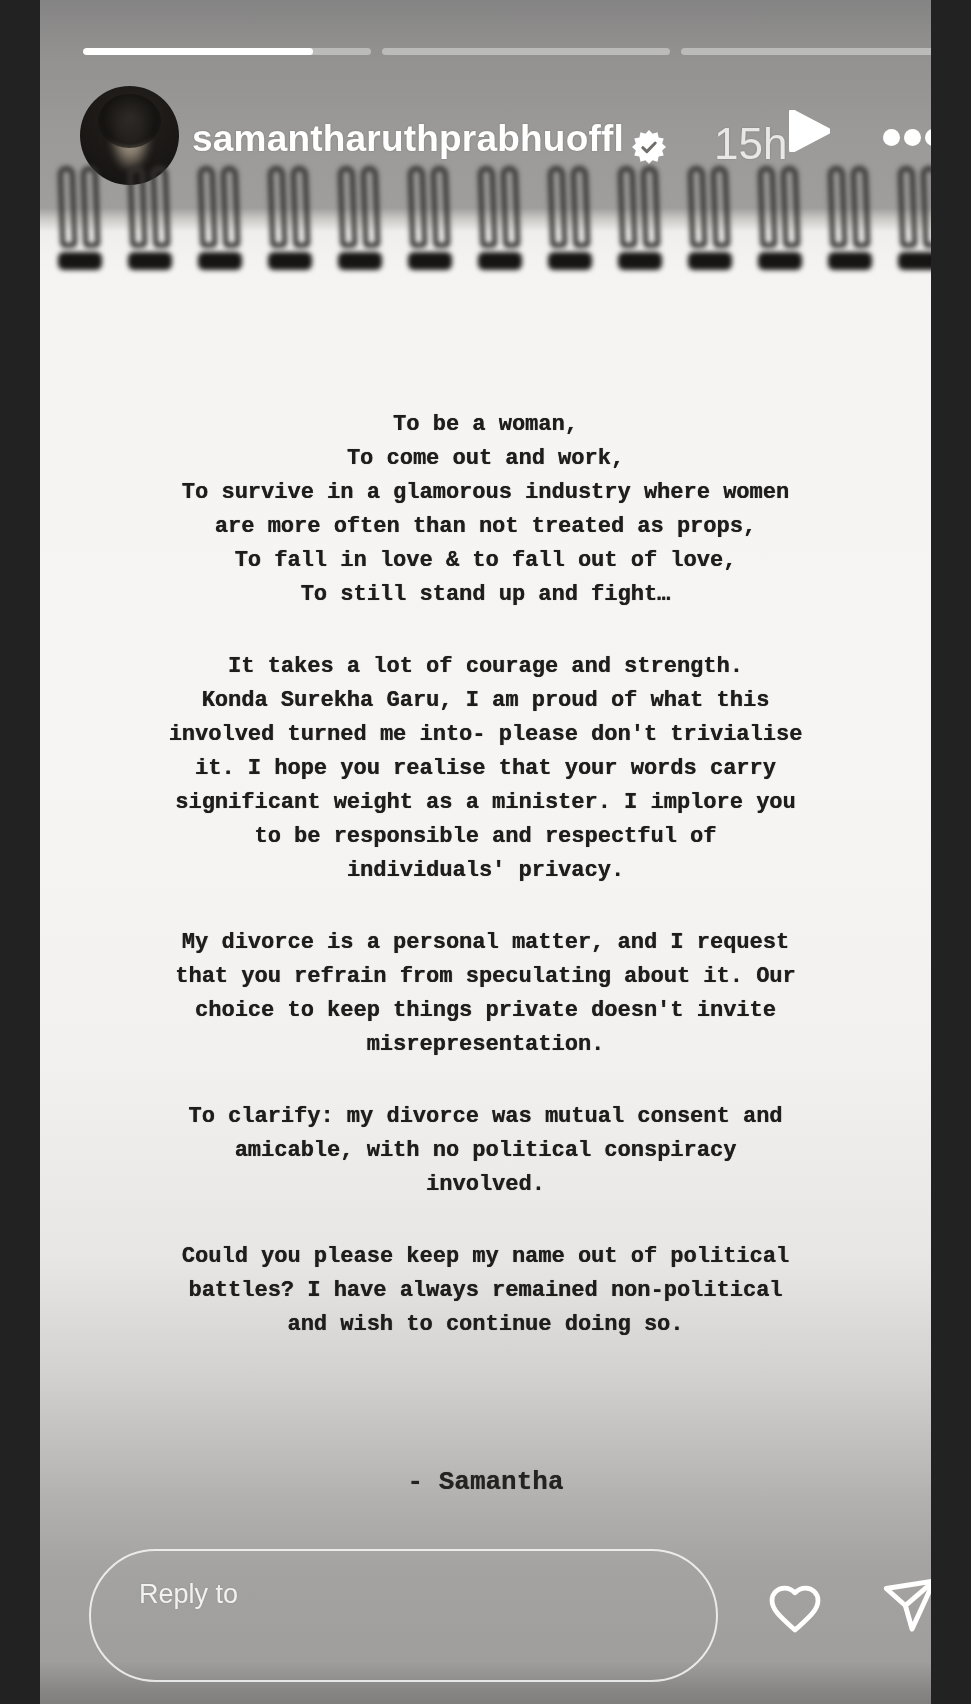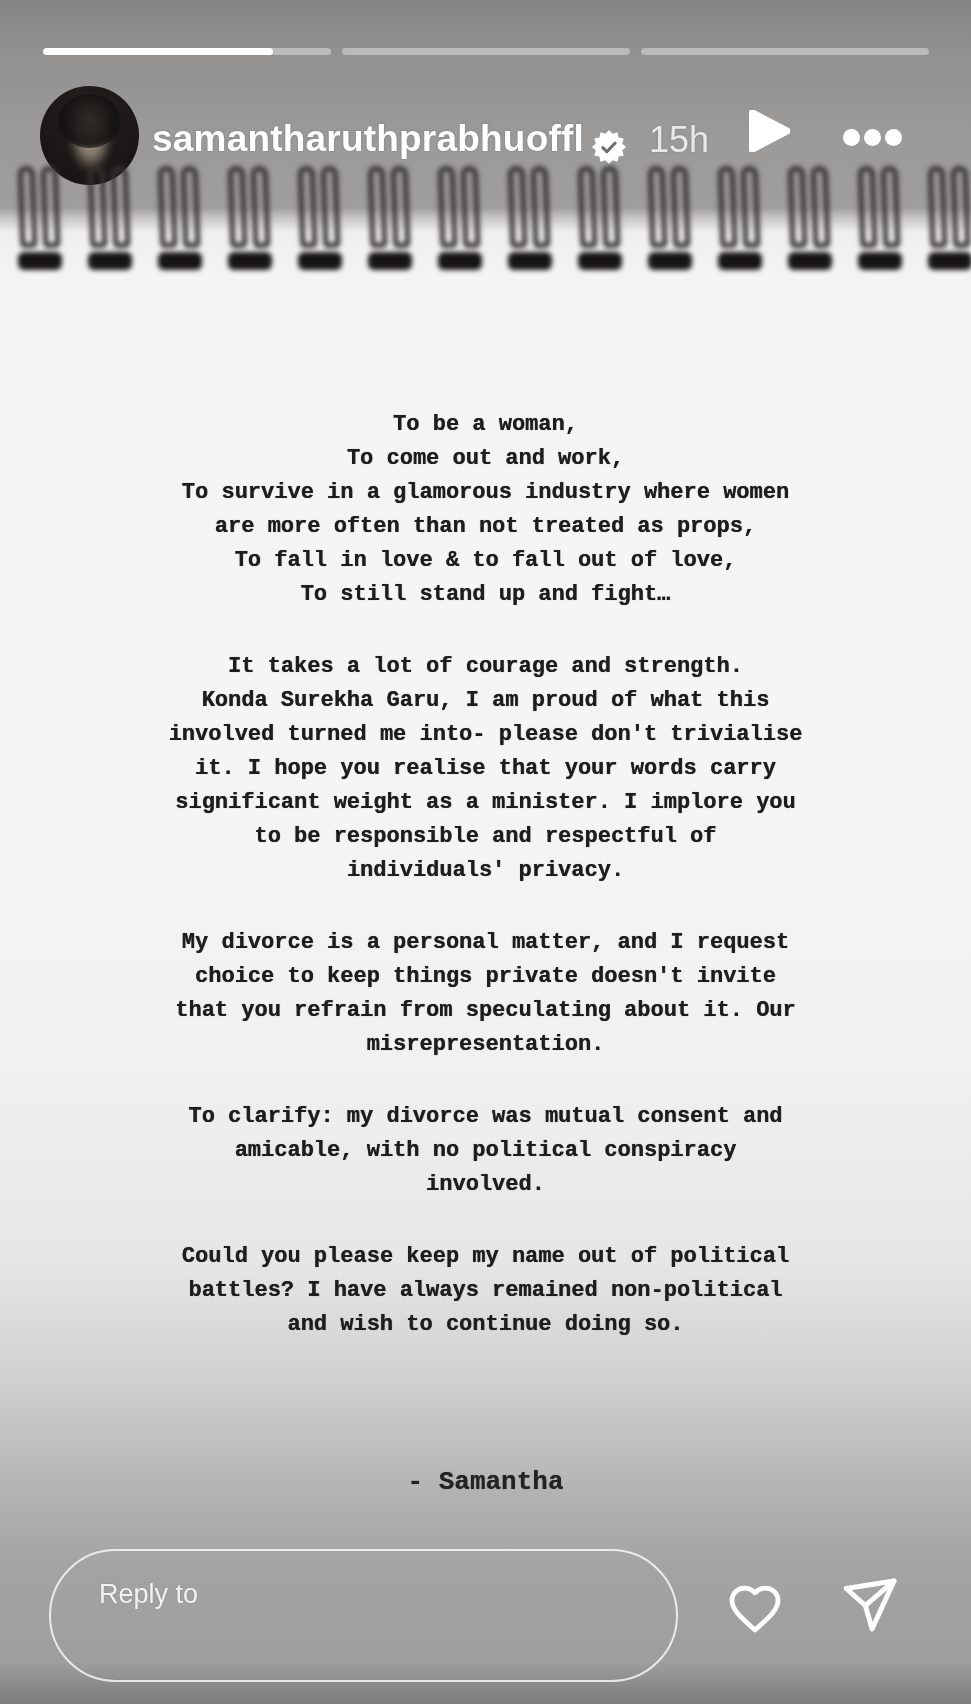--- a/index.html
+++ b/index.html
@@ -1,18 +1,18 @@
 <!DOCTYPE html>
 <html><head>
 <meta charset="utf-8">
 <style>
   html,body{margin:0;padding:0;background:#222;}
   .story{
     position:relative;
-    width:971px;height:1704px;
+    width:891px;height:1704px;
     margin:0 auto;
     overflow:hidden;
     font-family:"Liberation Sans", sans-serif;
     background:linear-gradient(180deg,
       #858484 0%,
       #929190 3%,
       #9b9a99 8%,
       #a09e9d 12.2%,
       #c9c7c4 12.8%,
       #efeeec 13.6%,
@@ -62,22 +62,22 @@
   }
   .username{
     position:absolute;left:152px;top:118px;
     font-size:37px;font-weight:600;color:#ffffff;
     letter-spacing:0.2px;
     text-shadow:0 0 2px rgba(0,0,0,0.25);
     white-space:nowrap;
   }
   .verified{position:absolute;left:592px;top:130px;width:34px;height:34px;}
   .timestamp{
-    position:absolute;left:649px;top:119px;
-    font-size:36px;font-weight:400;color:rgba(255,255,255,0.82);
+    position:absolute;left:674px;top:119px;
+    font-size:44px;font-weight:400;color:rgba(255,255,255,0.82);
     text-shadow:0 0 2px rgba(0,0,0,0.2);
   }
   .play-btn{
     position:absolute;left:748px;top:110px;width:42px;height:42px;
     background:transparent;border:none;padding:0;cursor:pointer;
   }
   .more-btn{
     position:absolute;left:843px;top:128px;width:60px;height:18px;
     background:transparent;border:none;padding:0;cursor:pointer;
     display:flex;gap:4px;align-items:center;
@@ -269,22 +269,22 @@
         <div class="line">It takes a lot of courage and strength.</div>
         <div class="line">Konda Surekha Garu, I am proud of what this</div>
         <div class="line">involved turned me into- please don't trivialise</div>
         <div class="line">it. I hope you realise that your words carry</div>
         <div class="line">significant weight as a minister. I implore you</div>
         <div class="line">to be responsible and respectful of</div>
         <div class="line">individuals' privacy.</div>
       </div>
       <div class="para">
         <div class="line">My divorce is a personal matter, and I request</div>
+        <div class="line">that you refrain from speculating about it. Our</div>
         <div class="line">choice to keep things private doesn't invite</div>
-        <div class="line">that you refrain from speculating about it. Our</div>
         <div class="line">misrepresentation.</div>
       </div>
       <div class="para">
         <div class="line">To clarify: my divorce was mutual consent and</div>
         <div class="line">amicable, with no political conspiracy</div>
         <div class="line">involved.</div>
       </div>
       <div class="para">
         <div class="line">Could you please keep my name out of political</div>
         <div class="line">battles? I have always remained non-political</div>

